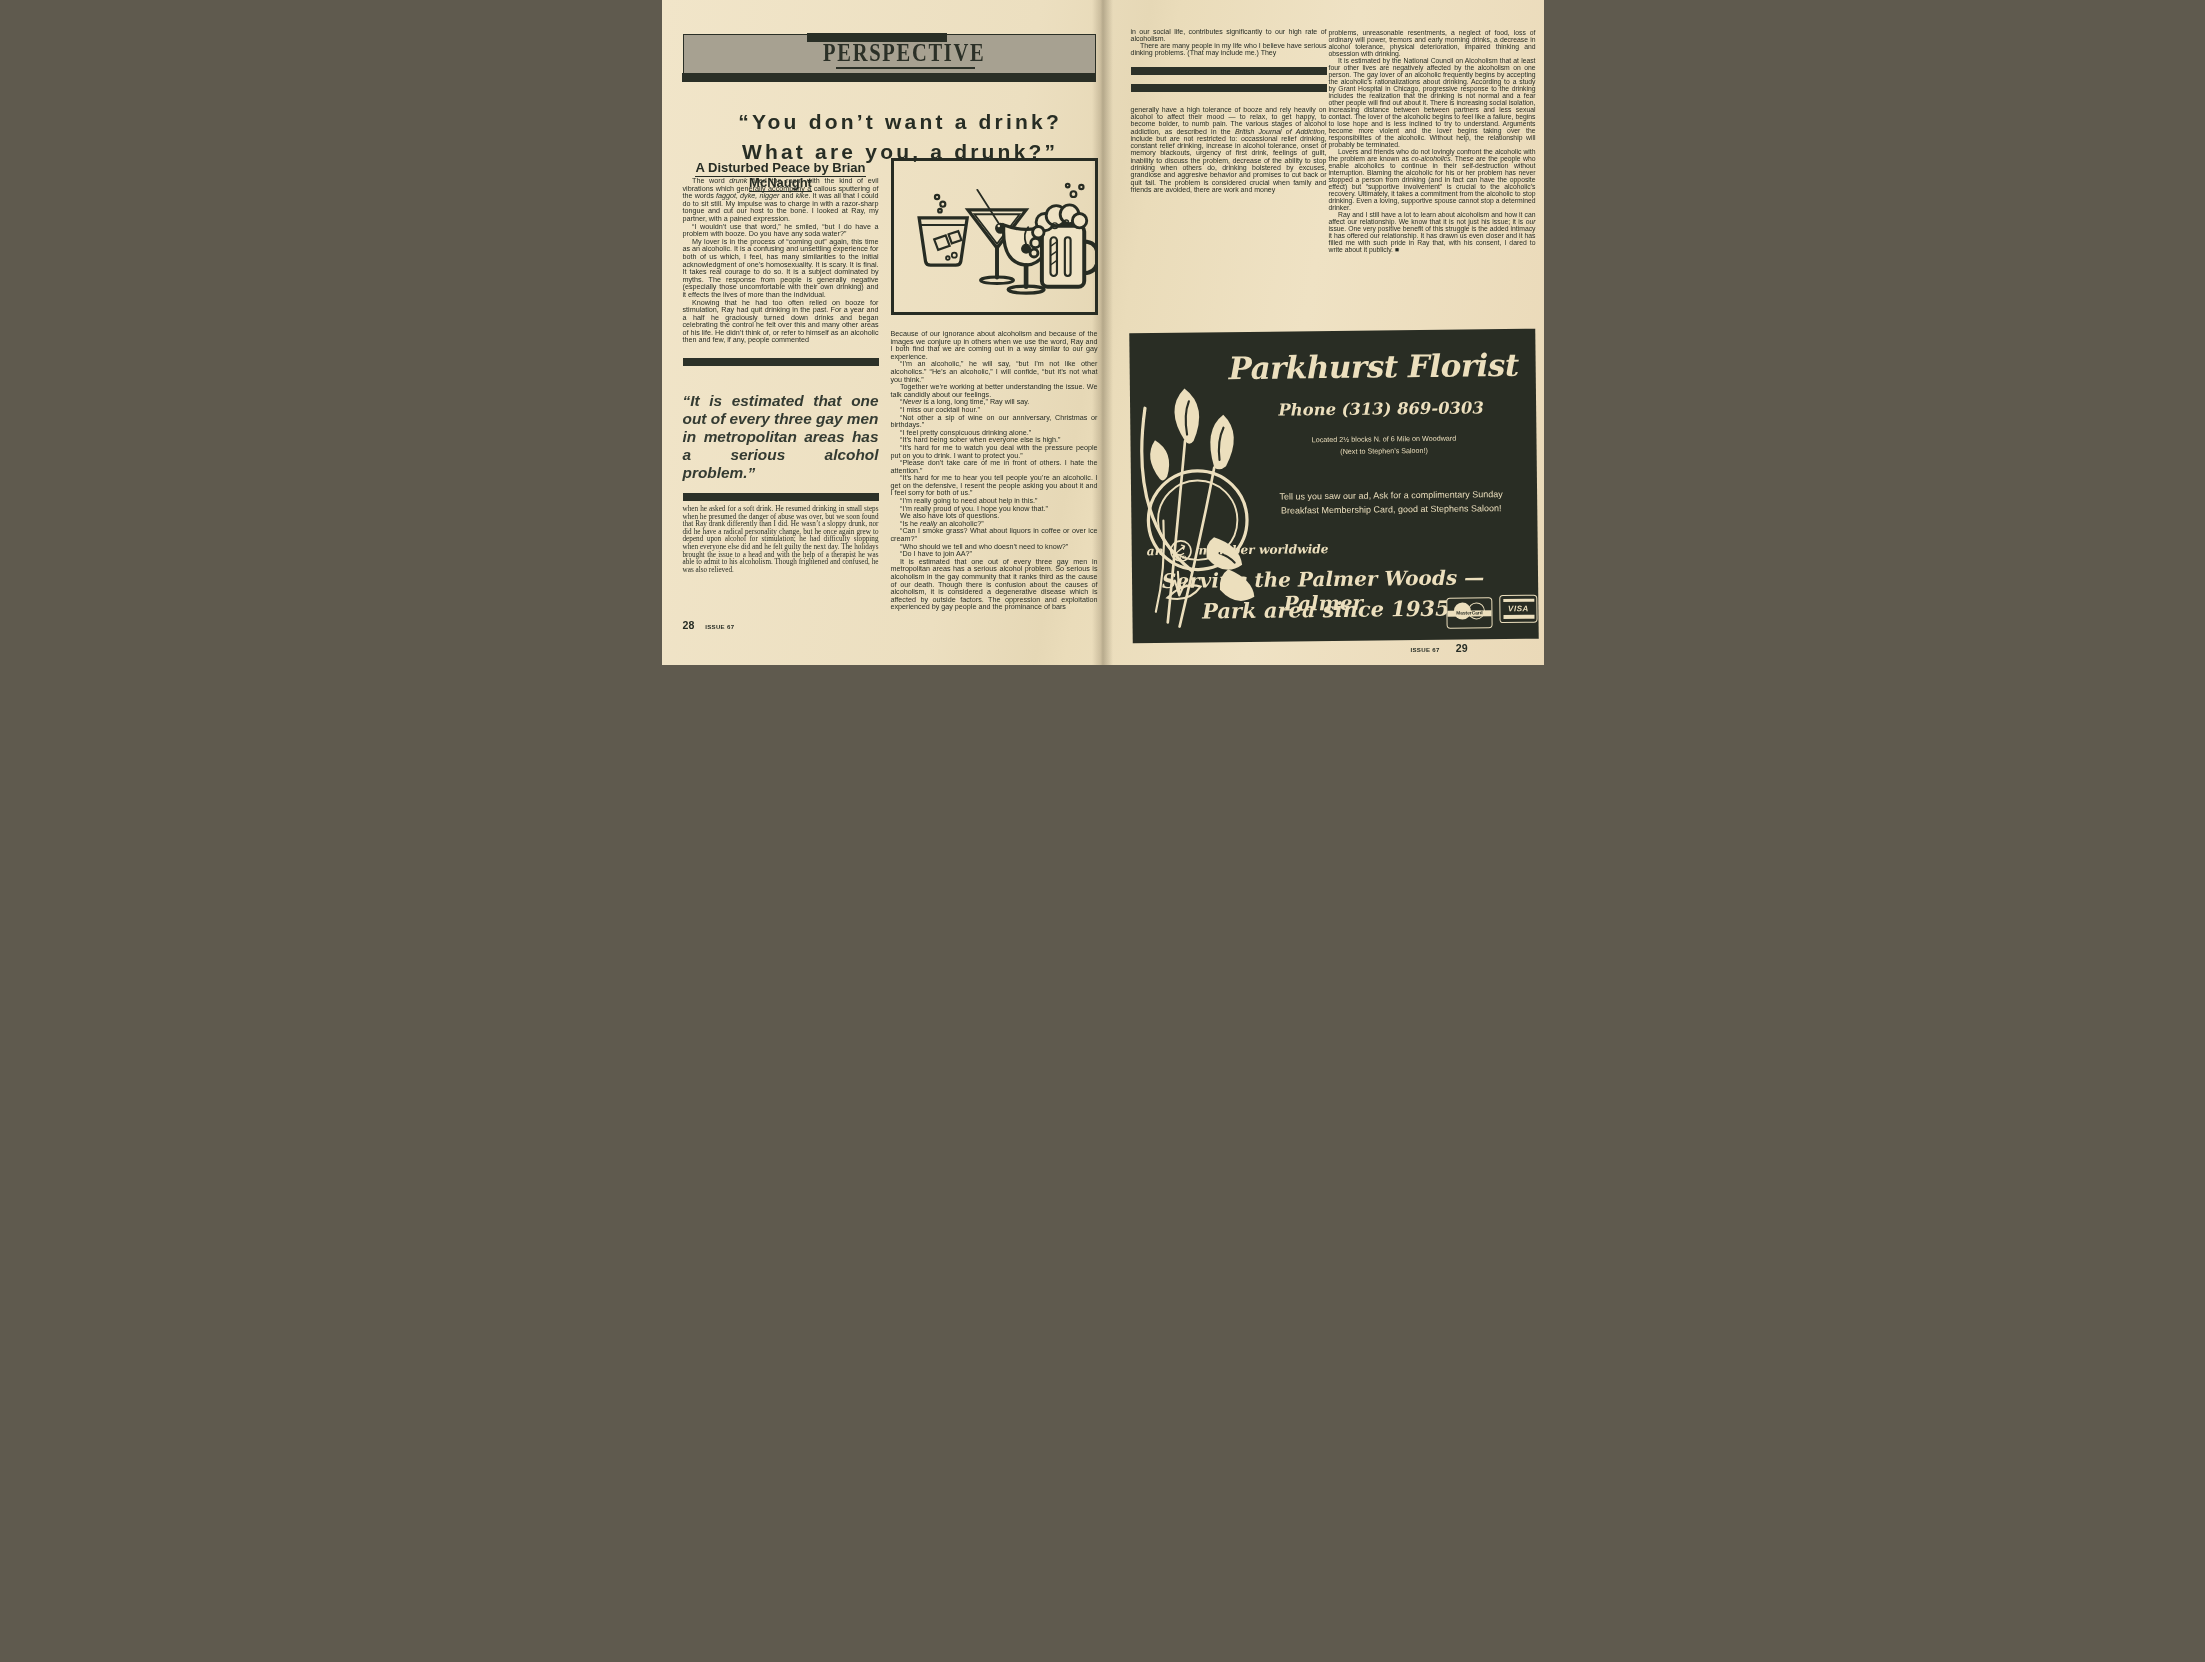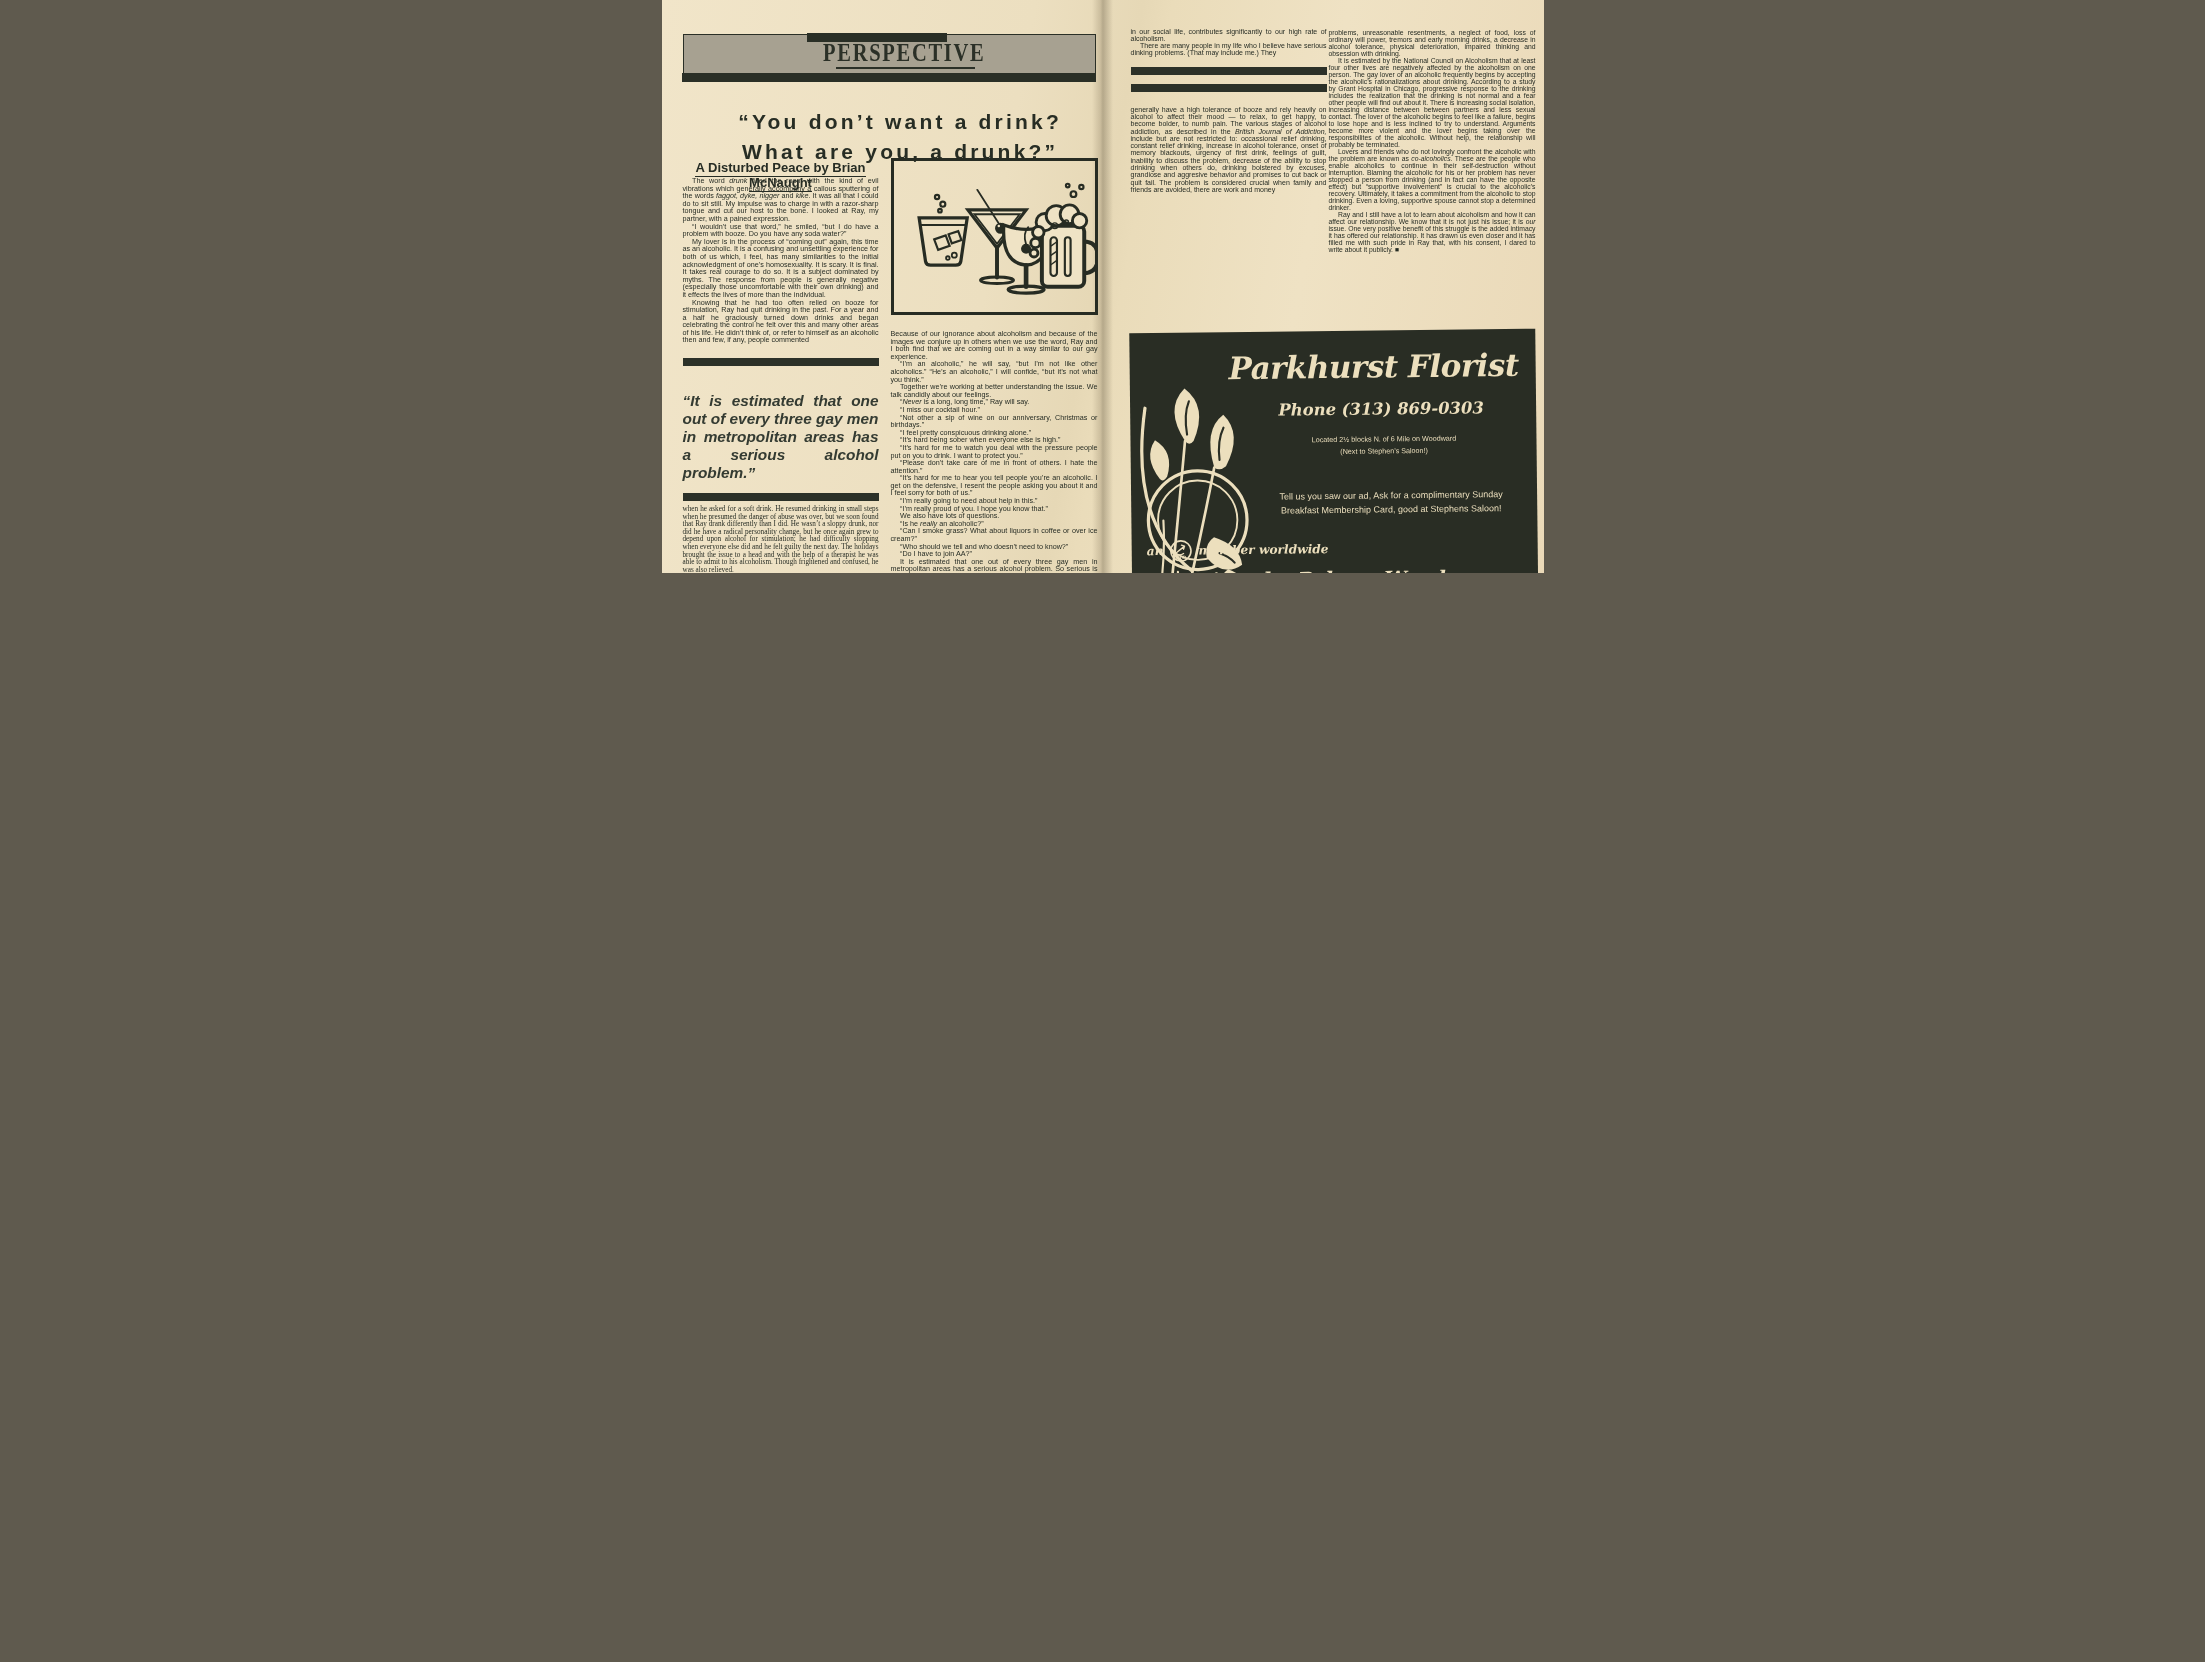--- a/index.html
+++ b/index.html
@@ -1,17 +1,17 @@
 <!DOCTYPE html>
 <html style="font-size:8.5px"><head>
 <meta charset="utf-8">
 <style>
   html,body { margin:0; padding:0; background:#5f5a4e; }
   .spread {
-    position:relative; width:882px; height:573px; margin:0 auto;
+    position:relative; width:882px; height:665px; margin:0 auto;
     background:linear-gradient(100deg,#f1e5c9 0%,#ecdfc0 38%,#e6d8b6 49%,#eadcba 52%,#efe2c4 70%,#ead9b8 100%);
     font-family:"Liberation Sans", sans-serif; color:#262c24; overflow:hidden;
   }
   .gutter { position:absolute; left:430px; top:0; width:21px; height:100%;
     background:linear-gradient(90deg, rgba(70,55,30,0) 0%, rgba(70,55,30,.18) 40%, rgba(50,40,20,.28) 52%, rgba(70,55,30,0) 100%); }
 
   
   .banner { position:absolute; left:21px; top:34px; width:413px; height:47px;
     background:#a7a191; border:1.6px solid #2a2f26; box-sizing:border-box; }
   .banner-tab { position:absolute; left:30%; top:-1.6px; width:34%; height:8.5px; background:#2a2f26; }

